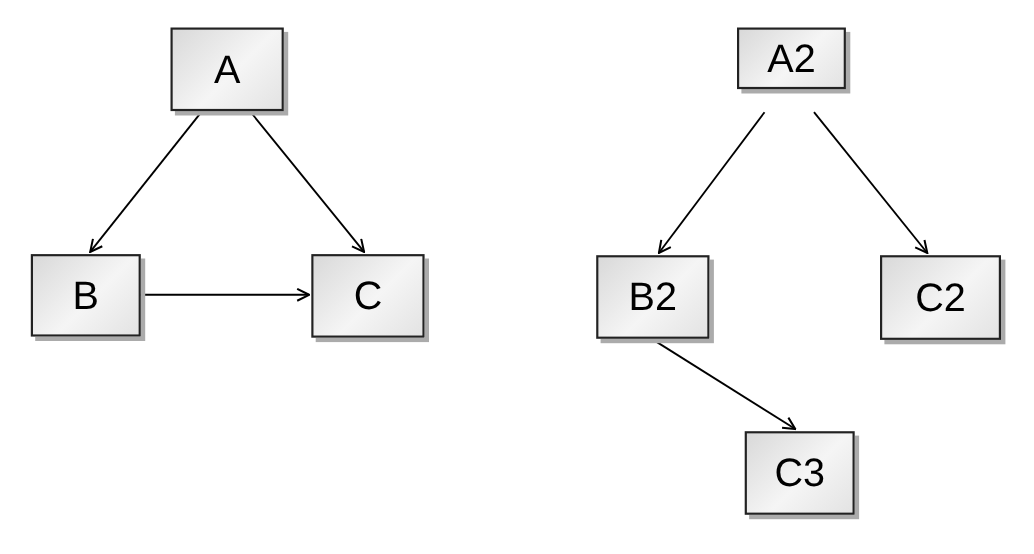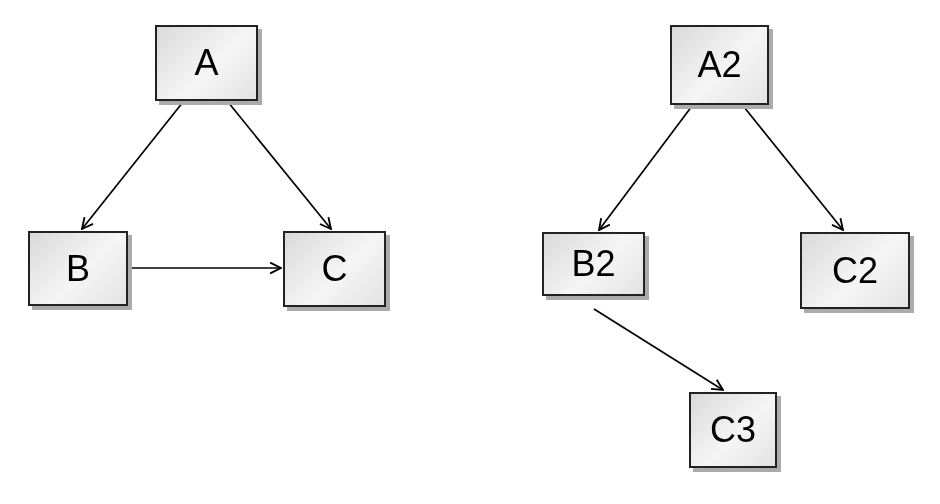--- a/index.html
+++ b/index.html
@@ -70,26 +70,26 @@
   <div id="nodes">
       <div class="node" style="left: 155px; top: 25px; width: 103px; height: 76px;">
         <span class="node-label">A</span>
       </div>
       <div class="node" style="left: 28px; top: 231px; width: 100px; height: 75px;">
         <span class="node-label">B</span>
       </div>
       <div class="node" style="left: 283px; top: 231px; width: 103px; height: 76px;">
         <span class="node-label">C</span>
       </div>
-      <div class="node" style="left: 670px; top: 25px; width: 99px; height: 80px;">
+      <div class="node" style="left: 670px; top: 25px; width: 99px; height: 56px;">
         <span class="node-label">A2</span>
       </div>
-      <div class="node" style="left: 542px; top: 232px; width: 103px; height: 64px;">
+      <div class="node" style="left: 542px; top: 232px; width: 103px; height: 76px;">
         <span class="node-label">B2</span>
       </div>
       <div class="node" style="left: 800px; top: 232px; width: 110px; height: 77px;">
         <span class="node-label">C2</span>
       </div>
-      <div class="node" style="left: 677px; top: 392px; width: 88px; height: 76px; margin-left: 12px;">
+      <div class="node" style="left: 677px; top: 392px; width: 100px; height: 76px;">
         <span class="node-label">C3</span>
       </div>
     </div>
 </div>
 
 </body></html>

